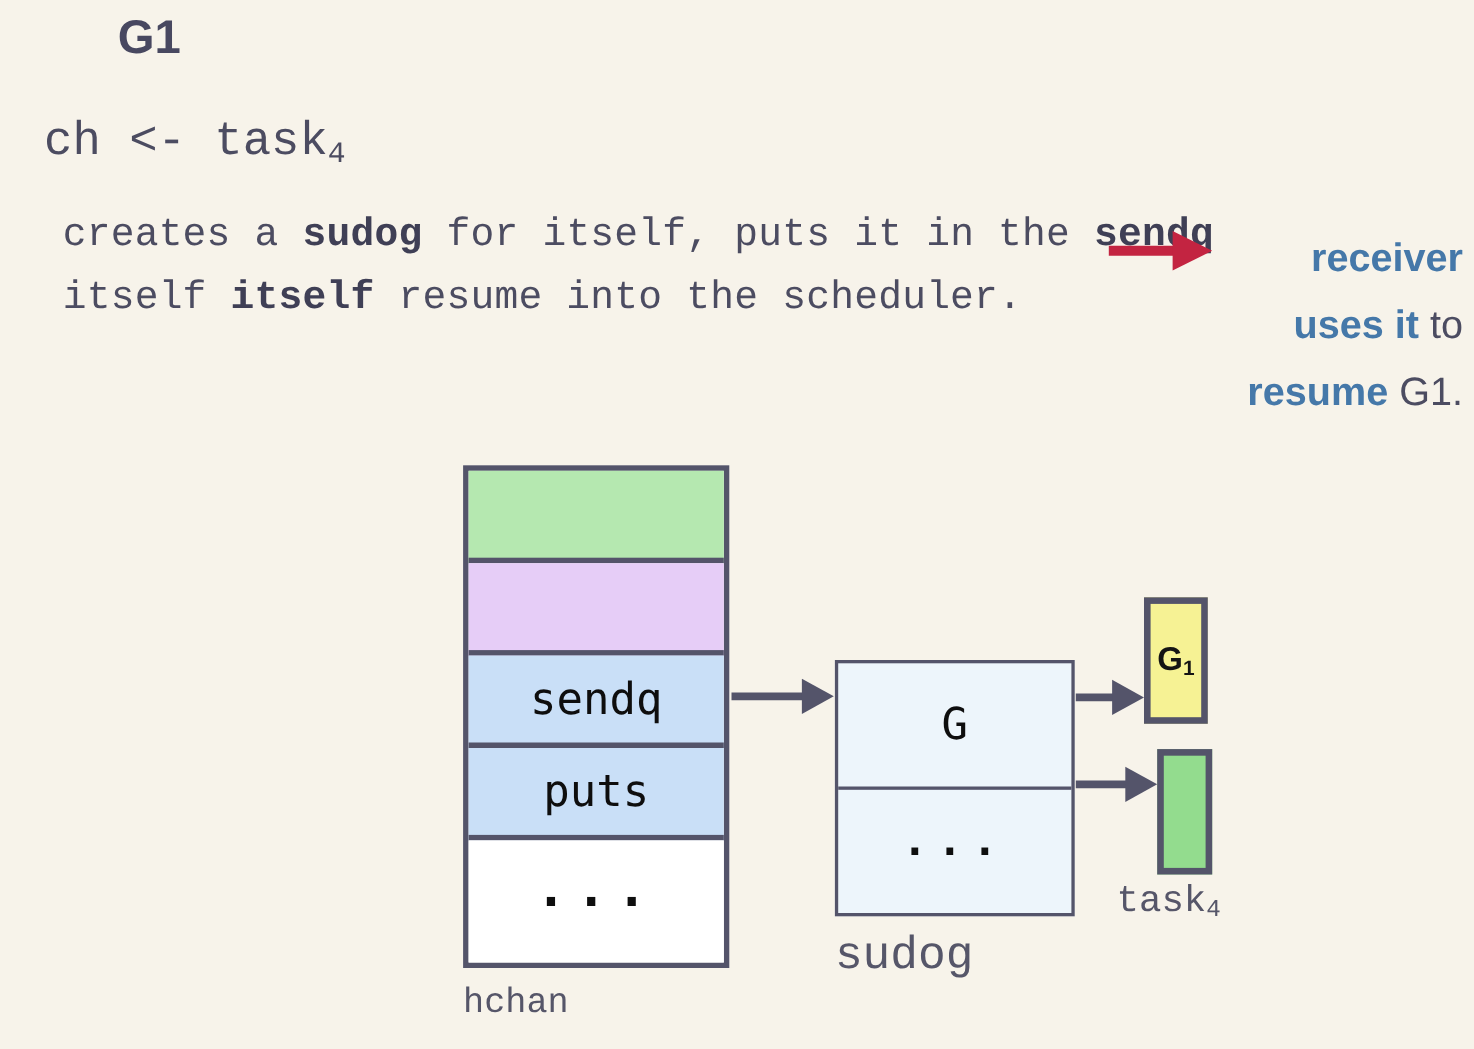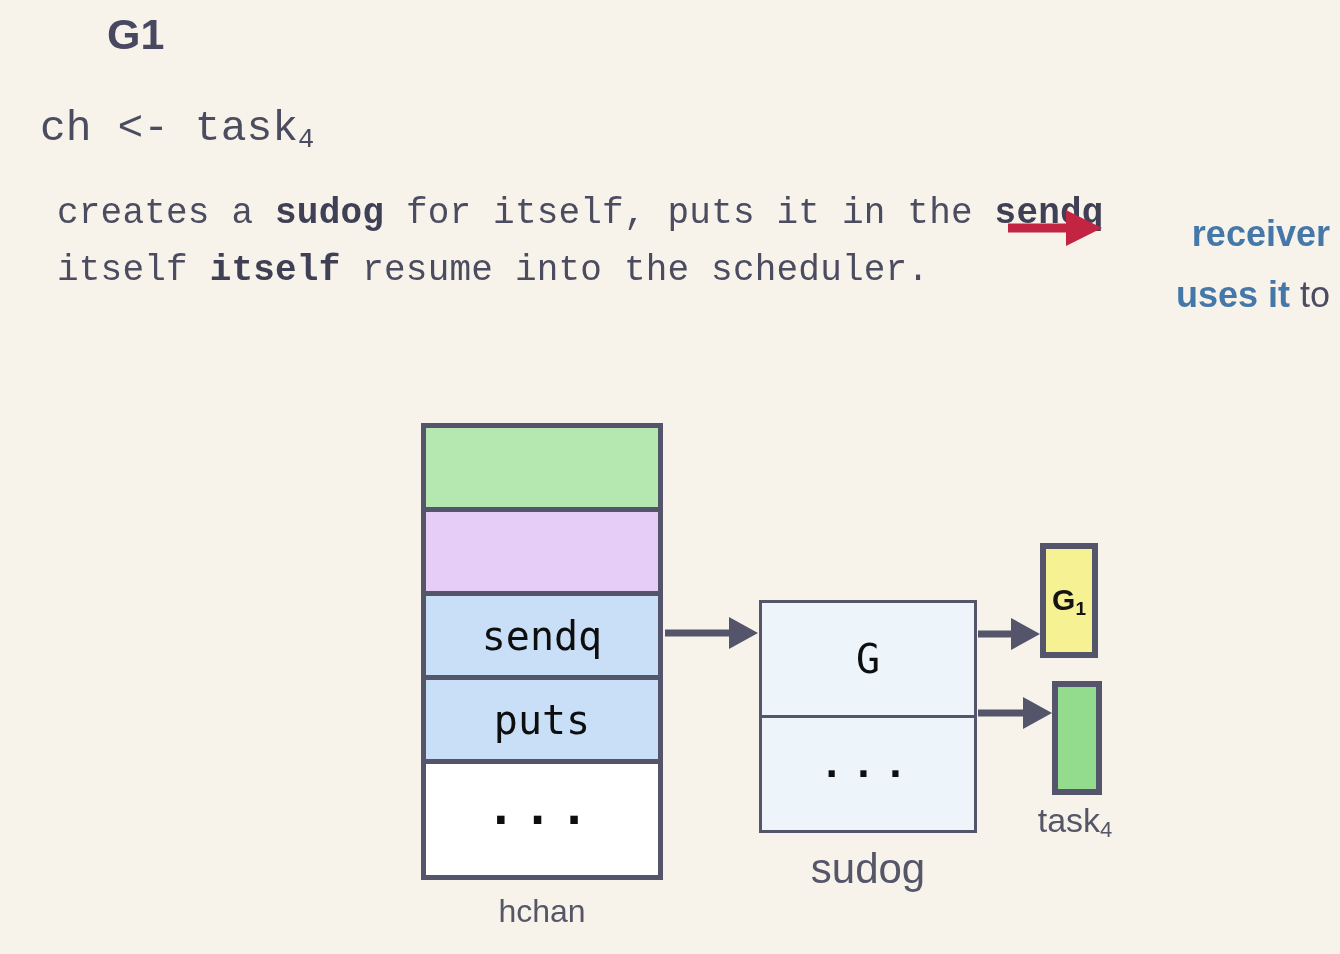--- a/index.html
+++ b/index.html
@@ -73,22 +73,22 @@
   .g1text {
     display:block; margin-top:34px; text-align:center;
     font-weight:bold; font-size:30px; color:#141414;
   }
   .g1text sub { font-size:19px; line-height:0; vertical-align:-5px; }
   .taskbox {
     position:absolute; left:1052px; top:681px; width:50px; height:114px;
     box-sizing:border-box; border:6px solid #54546a; background:#93dc8e;
   }
   .dlabel {
-    position:absolute; text-align:center;
-    font-family:Liberation Sans, sans-serif; color:#565669;
+    position:absolute; 
+    font-family:Liberation Mono, monospace; color:#565669;
   }
   .hchan-label { left:421px; width:242px; top:893px; font-size:32px; }
   .sudog-label { left:759px; width:218px; top:845px; font-size:42px; }
   .task-label  { left:1015px; width:120px; top:801px; font-size:34px; }
   .task-label sub { font-size:22px; line-height:0; vertical-align:-5px; }
   .connectors {
     position:absolute; left:0; top:0; width:1340px; height:954px;
     pointer-events:none;
   }
 </style>
@@ -107,20 +107,21 @@
   </div>
 
   <svg class="red-arrow" width="98" height="42">
     <line x1="2" y1="21" x2="62" y2="21" stroke="#c32441" stroke-width="9"></line>
     <polygon points="60,3 96,21 60,39" fill="#c32441"></polygon>
   </svg>
 
   <div class="note">
     <div><b class="blue">receiver</b></div>
     <div><b class="blue">uses it</b><span> to</span></div>
+    <div><b class="blue">resume</b><span> G1.</span></div>
   </div>
 
   <div class="hchan">
     <div class="hcell c-green">
         <span class="cell-text"></span>
       </div>
     <div class="hcell c-purple">
         <span class="cell-text"></span>
       </div>
     <div class="hcell c-blue">

